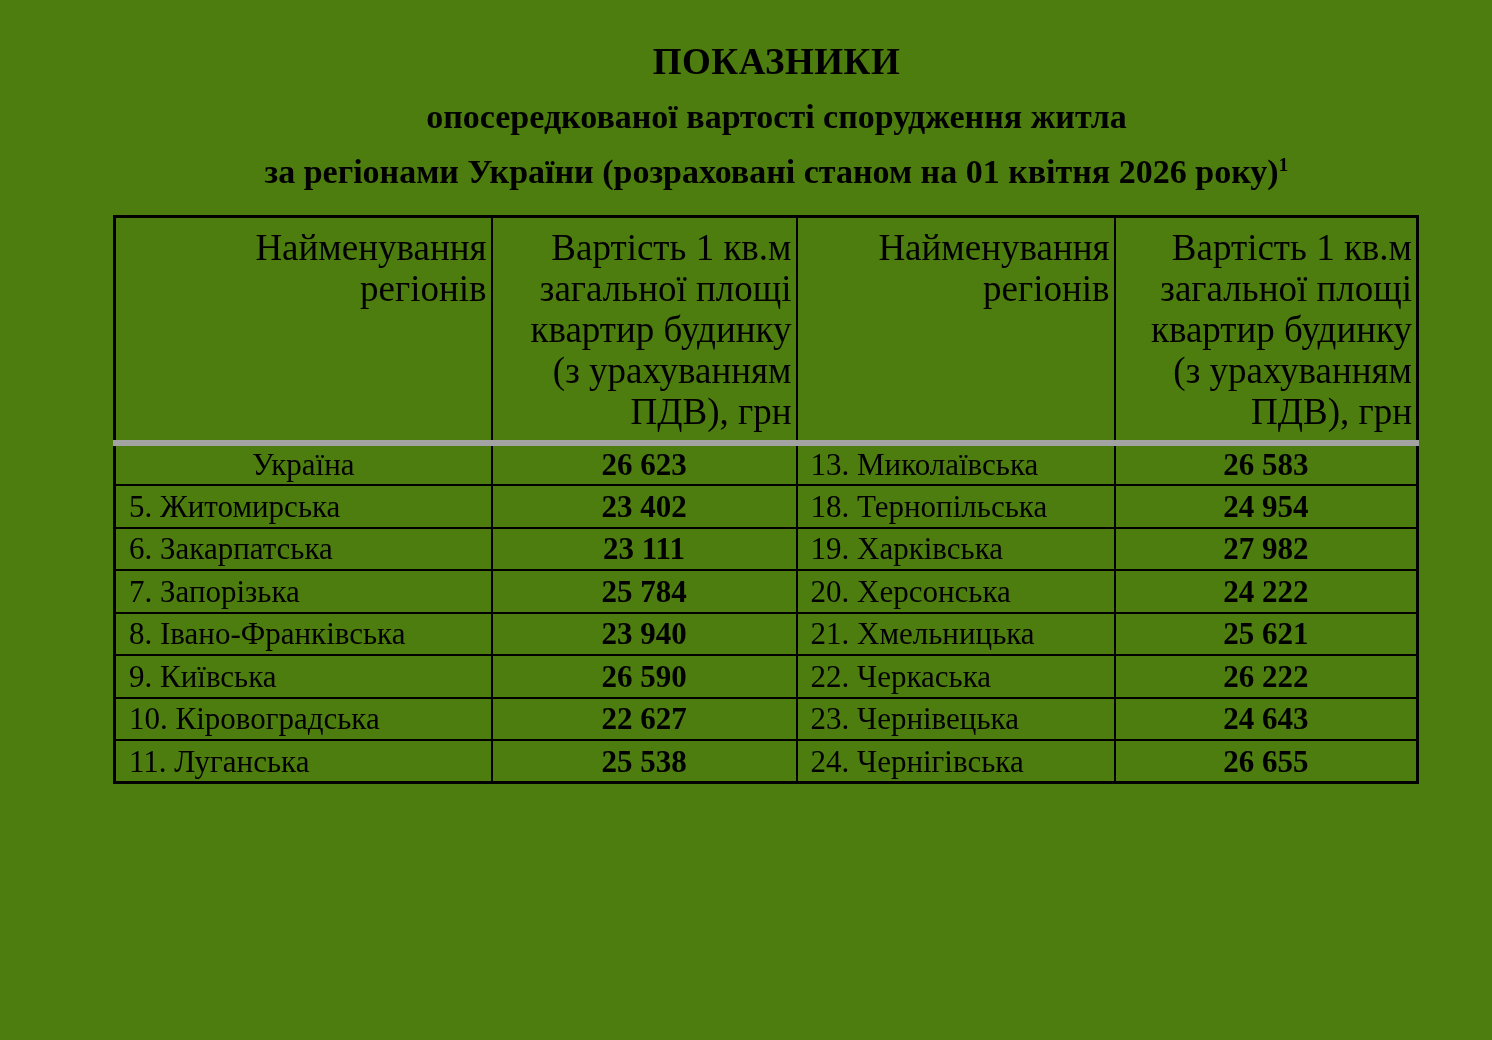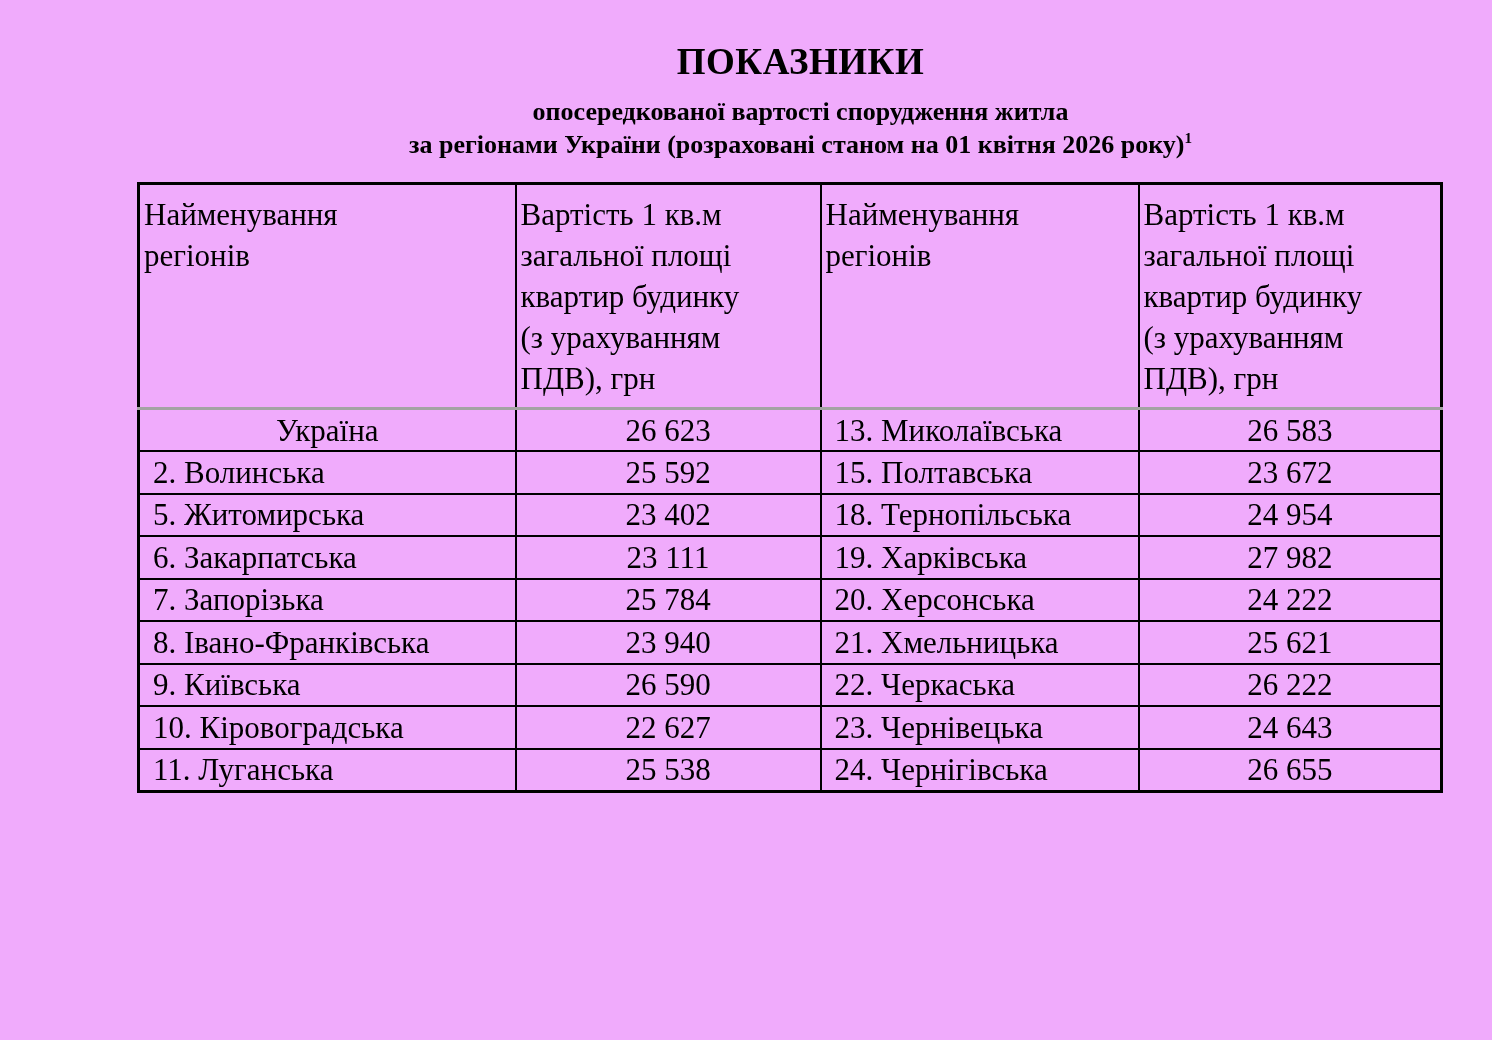--- a/index.html
+++ b/index.html
@@ -9,86 +9,86 @@
     background: #ffffff;
     width: 1492px;
     height: 1040px;
     overflow: hidden;
     font-family: "Liberation Serif", "DejaVu Serif", serif;
     color: #000000;
   }
   .page {
     width: 1492px;
     height: 1040px;
-    background: #f0abfc;
+    background: #4d7c0f;
     position: relative;
-    padding-left: 24px;
   }
   .doc-header {
     margin-left: 113px;
     width: 1327px;
     text-align: center;
     padding-top: 42px;
   }
   .doc-title {
     font-size: 37px;
     font-weight: bold;
     line-height: 1.1;
     margin: 0 0 12px 0;
     letter-spacing: 0.5px;
   }
   .doc-subtitle {
-    font-size: 26px;
+    font-size: 34px;
     font-weight: bold;
     line-height: 1.28;
-    margin: 0;
+    margin: 12px;
   }
   .doc-subtitle sup {
     font-size: 0.58em;
     vertical-align: super;
     line-height: 0;
   }
   table.cost-table {
     margin-left: 113px;
     margin-top: 21px;
     width: 1303px;
     border-collapse: collapse;
     table-layout: fixed;
     border: 3px solid #000000;
   }
   .cost-table th, .cost-table td {
     border: 2px solid #000000;
     font-weight: normal;
   }
   .cost-table thead th {
     vertical-align: top;
-    text-align: left;
+    text-align: right;
     padding: 9px 4px 8px 4px;
-    font-size: 31px;
+    font-size: 37px;
     line-height: 41px;
     white-space: pre-line;
-    border-bottom: 3px solid #a3a3a3;
+    border-bottom: 6px solid #a3a3a3;
   }
   .cost-table tbody td {
     height: 42.5px;
     font-size: 31px;
     line-height: 1;
     padding: 0;
     vertical-align: middle;
   }
   .cost-table td.region {
     text-align: left;
     padding-left: 13px;
   }
   .cost-table td.region.center {
     text-align: center;
     padding-left: 0;
   }
   .cost-table td.value {
     text-align: center;
+    font-weight: bold;
   }
 </style>
 </head>
 <body>
 
 <div class="page">
   <div class="doc-header">
     <h1 class="doc-title">ПОКАЗНИКИ</h1>
     <p class="doc-subtitle">опосередкованої вартості спорудження житла</p>
     <p class="doc-subtitle"><span>за регіонами України (розраховані станом на 01 квітня 2026 року)</span><sup>1</sup></p>
@@ -121,26 +121,20 @@
     </thead>
     <tbody id="table-body">
   <tr>
     <td class="region center">Україна</td>
     <td class="value">26 623</td>
     <td class="region">13. Миколаївська</td>
     <td class="value">26 583</td>
   </tr>
 
 
-  <tr>
-    <td class="region">2. Волинська</td>
-    <td class="value">25 592</td>
-    <td class="region">15. Полтавська</td>
-    <td class="value">23 672</td>
-  </tr>
 
 
 
   <tr>
     <td class="region">5. Житомирська</td>
     <td class="value">23 402</td>
     <td class="region">18. Тернопільська</td>
     <td class="value">24 954</td>
   </tr>
 

